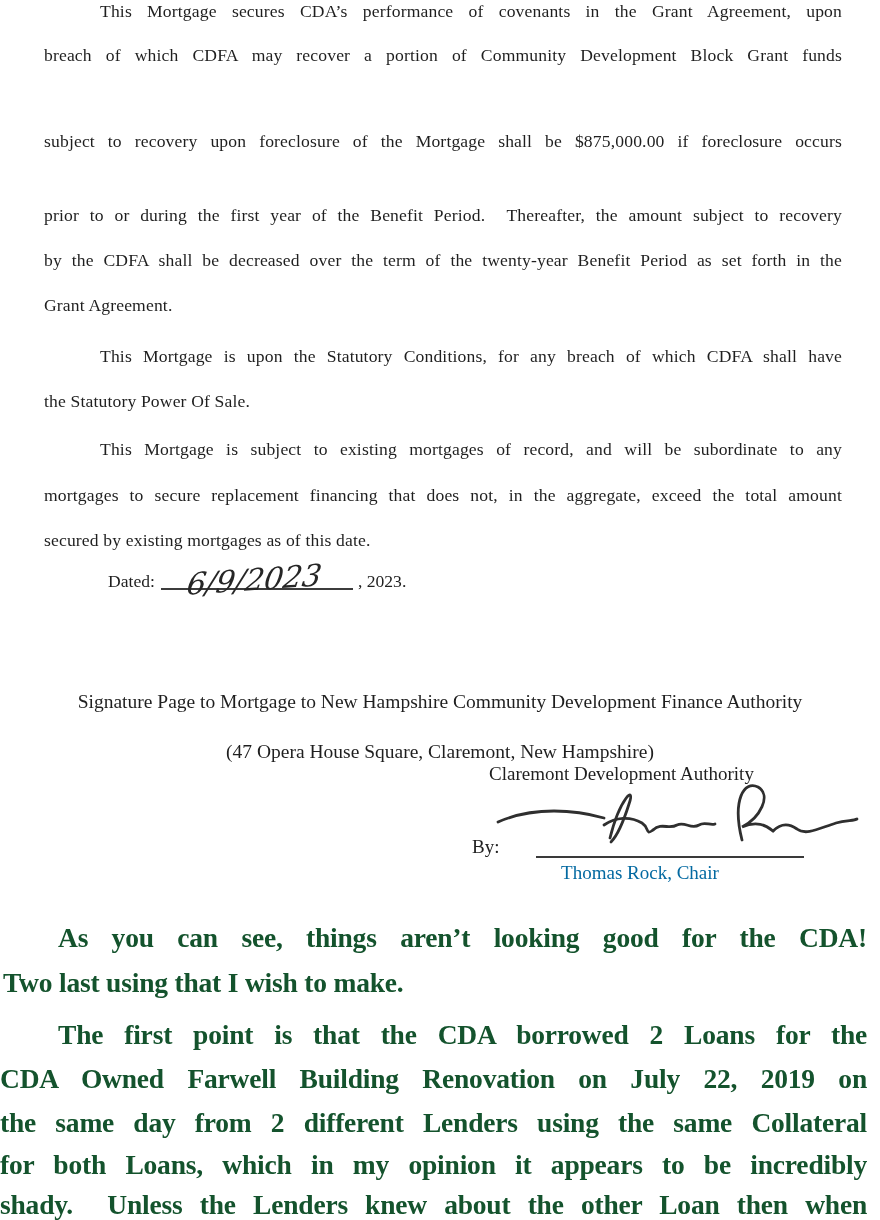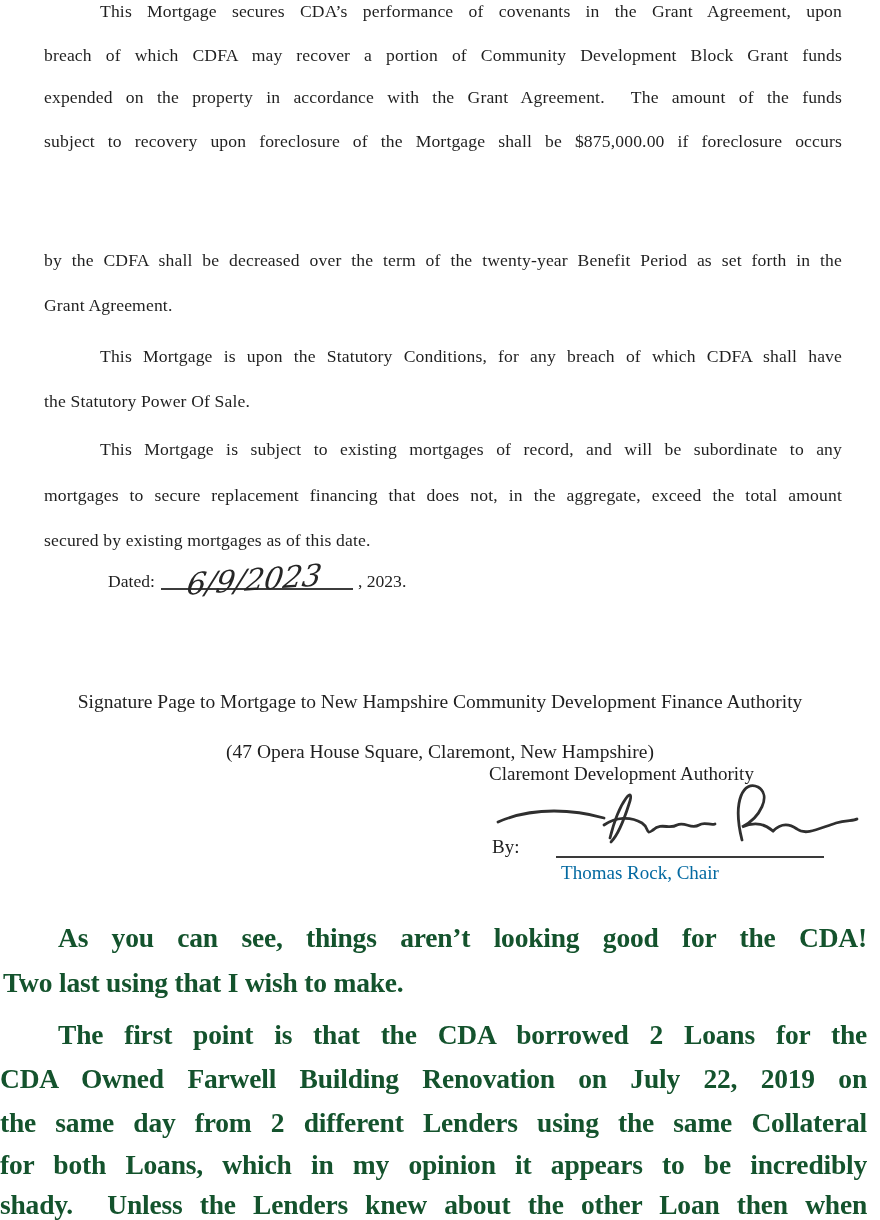--- a/index.html
+++ b/index.html
@@ -122,23 +122,23 @@
 </style>
 </head>
 <body>
 
 <div id="page">
 
   <div class="scanwrap">
 
     <div class="sline jst ind" style="top:0px">This Mortgage secures CDA’s performance of covenants in the Grant Agreement, upon</div>
     <div class="sline jst" style="top:44px">breach of which CDFA may recover a portion of Community Development Block Grant funds</div>
-    <div class="sline jst" style="top:86px">expended on the property in accordance with the Grant Agreement.&nbsp; The amount of the funds</div>
     <div class="sline jst" style="top:130px">subject to recovery upon foreclosure of the Mortgage shall be $875,000.00 if foreclosure occurs</div>
 
+    <div class="sline jst" style="top:204px">prior to or during the first year of the Benefit Period.&nbsp; Thereafter, the amount subject to recovery</div>
     <div class="sline jst" style="top:249px">by the CDFA shall be decreased over the term of the twenty-year Benefit Period as set forth in the</div>
     <div class="sline" style="top:294px">Grant Agreement.</div>
 
     <div class="sline jst ind" style="top:345px">This Mortgage is upon the Statutory Conditions, for any breach of which CDFA shall have</div>
     <div class="sline" style="top:390px">the Statutory Power Of Sale.</div>
 
     <div class="sline jst ind" style="top:438px">This Mortgage is subject to existing mortgages of record, and will be subordinate to any</div>
     <div class="sline jst" style="top:484px">mortgages to secure replacement financing that does not, in the aggregate, exceed the total amount</div>
     <div class="sline" style="top:529px">secured by existing mortgages as of this date.</div>
 
@@ -157,21 +157,21 @@
 
     <svg class="sig-svg" viewBox="0 0 368 84" fill="none" stroke="#2f2f2f" stroke-width="2.8" stroke-linecap="round">
       <path d="M6,44 C42,28 84,32 112,40"></path>
       <path d="M118,60 C128,20 144,6 137,26 C131,45 124,59 119,64"></path>
       <path d="M112,47 C124,39 138,38 150,45 C158,50 153,58 161,52"></path>
       <path d="M161,52 C170,44 177,52 185,47 C193,43 199,52 207,47 C213,43 218,48 223,46"></path>
       <path d="M250,62 C240,22 252,2 266,9 C280,17 268,40 250,49 C261,44 272,45 281,53"></path>
       <path d="M281,53 C290,44 298,46 305,51 C314,58 328,50 344,45 C354,42 362,43 365,41"></path>
     </svg>
 
-    <div class="by-row" style="top:836px; left:492px;gap:29px;">
+    <div class="by-row" style="top:836px; left:472px;gap:29px;">
       <span>By:</span>
       <span class="by-line"></span>
     </div>
 
     <div class="signer" style="top:862px;">Thomas Rock, Chair</div>
   </div>
 
   <div>
     <div class="cline cjst cind" style="top:921px">As you can see, things aren’t looking good for the CDA!</div>
     <div class="cline" style="top:966px; left:3px;">Two last using that I wish to make.</div>

